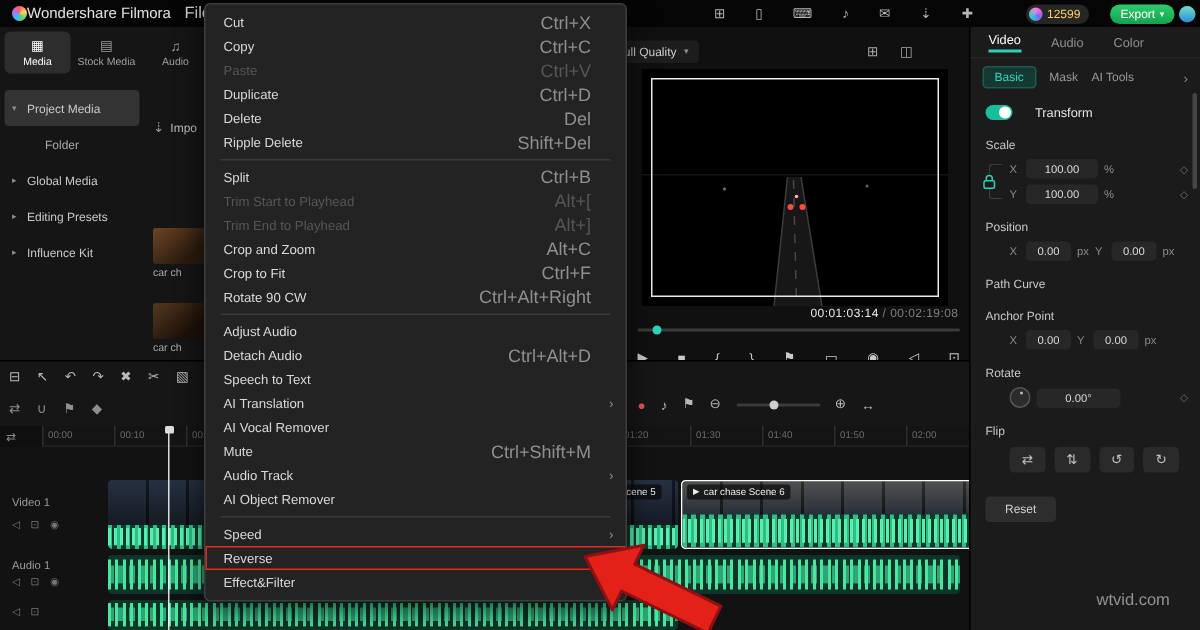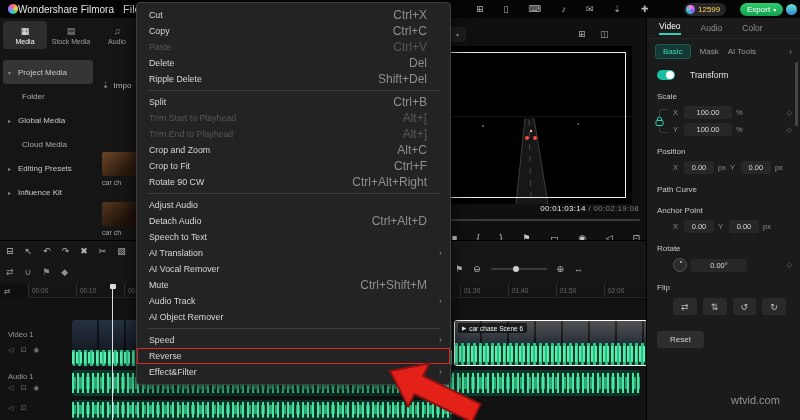--- a/index.html
+++ b/index.html
@@ -25,21 +25,21 @@
 
   
   #left-panel{position:absolute;left:0;top:18px;width:232px;height:222px;background:#151515;border-right:1px solid #000}
   #media-tabs{display:flex;height:34px;padding:3px 3px;gap:2px}
   .mtab{width:44px;display:flex;flex-direction:column;align-items:center;justify-content:center;gap:2px;color:#9f9f9f;font-size:7px;border-radius:4px}
   .mtab.active{background:#2d2d2d;color:#fff}
   .mtab-ic{font-size:9px}
   #media-tree{position:absolute;left:0;top:42px;width:96px}
   .trow{height:24px;display:flex;align-items:center;gap:4px;padding-left:8px;color:#c9c9c9;font-size:8px}
   .trow.active{background:#343434;border-radius:3px;margin:0 3px;padding-left:5px}
-  .trow.ind{padding-left:12px;color:#a9a9a9}
+  .trow.ind{padding-left:20px;color:#a9a9a9}
   .tchev{width:6px;font-size:6px;color:#8a8a8a}
   .mc-import{position:absolute;left:102px;top:62px;display:flex;align-items:center;gap:4px;color:#bbb;font-size:8px}
   .mc-import .ic{font-size:9px;color:#999}
   .thumb{position:absolute;left:102px;width:34px;height:24px;border-radius:2px}
   .thumb.t1{top:134px;background:linear-gradient(140deg,#6b4526 0%,#2a1a0e 75%)}
   .thumb.t2{top:184px;background:linear-gradient(140deg,#54381f 0%,#1d1009 75%)}
   .tlbl{position:absolute;left:102px;color:#a8a8a8;font-size:7px}
   .tlbl.l1{top:161px}.tlbl.l2{top:211px}
 
   
@@ -87,21 +87,21 @@
     repeating-linear-gradient(90deg,#49e69f 0 2px,rgba(0,0,0,0) 2px 5px) center/100% 78% no-repeat,
     repeating-linear-gradient(90deg,#2da577 0 4px,rgba(0,0,0,0) 4px 7px) center/100% 46% no-repeat,
     #0e352a;border-radius:3px}
   .clip.selected{border:1px solid #fff}
   .chip{position:absolute;top:3px;height:10px;background:rgba(8,8,8,.68);border-radius:2px;display:flex;align-items:center;gap:3px;padding:0 4px;font-size:6.5px;color:#f0f0f0;white-space:nowrap}
   .chip .cp{font-size:5.5px}
   #playhead{position:absolute;left:112px;top:284px;width:1px;height:136px;background:rgba(255,255,255,.85);z-index:5}
   #playhead::before{content:"";position:absolute;left:-2.5px;top:0;width:6px;height:5px;background:#ddd;border-radius:1px}
 
   
-  #ctx-menu{position:absolute;left:136px;top:2px;width:315px;background:#232323;border:1px solid #3e3e3e;border-radius:4px;box-shadow:0 6px 18px rgba(0,0,0,.65);padding:4px 0;z-index:50}
+  #ctx-menu{position:absolute;left:136px;top:2px;width:282px;background:#232323;border:1px solid #3e3e3e;border-radius:4px;box-shadow:0 6px 18px rgba(0,0,0,.65);padding:4px 0;z-index:50}
   .mi{height:16px;display:flex;align-items:center;padding:0 8px 0 12px}
   .mi .lbl{font-size:8.8px;color:#d9d9d9}
   .mi .sc{margin-left:auto;margin-right:8px;font-size:12px;color:#8f8f8f}
   .mi .subarr{width:7px;text-align:right;font-size:9px;color:#8f8f8f;opacity:0}
   .mi.has-sub .subarr{opacity:1}
   .mi.disabled .lbl,.mi.disabled .sc{color:#565656}
   .mi.sep{height:7px;padding:0 10px}
   .mi.sep::after{content:"";flex:1;height:1px;background:#3a3a3a}
   .mi.highlight{outline:1.6px solid #e02a22;outline-offset:-1px}
 
@@ -201,24 +201,20 @@
         <div class="trow ind">
           <span class="tchev"></span>
           <span>Folder</span>
         </div>
 
         <div class="trow">
           <span class="tchev">▸</span>
           <span>Global Media</span>
         </div>
 
-        <div class="trow ind">
-          <span class="tchev"></span>
-          <span>Cloud Media</span>
-        </div>
 
         <div class="trow">
           <span class="tchev">▸</span>
           <span>Editing Presets</span>
         </div>
 
         <div class="trow">
           <span class="tchev">▸</span>
           <span>Influence Kit</span>
         </div>
@@ -487,20 +483,25 @@
         <span class="sc">Ctrl+C</span>
         <span class="subarr">›</span>
       </div>
 
       <div class="mi disabled">
         <span class="lbl">Paste</span>
         <span class="sc">Ctrl+V</span>
         <span class="subarr">›</span>
       </div>
 
+      <div class="mi">
+        <span class="lbl">Duplicate</span>
+        <span class="sc">Ctrl+D</span>
+        <span class="subarr">›</span>
+      </div>
 
       <div class="mi">
         <span class="lbl">Delete</span>
         <span class="sc">Del</span>
         <span class="subarr">›</span>
       </div>
 
       <div class="mi">
         <span class="lbl">Ripple Delete</span>
         <span class="sc">Shift+Del</span>

